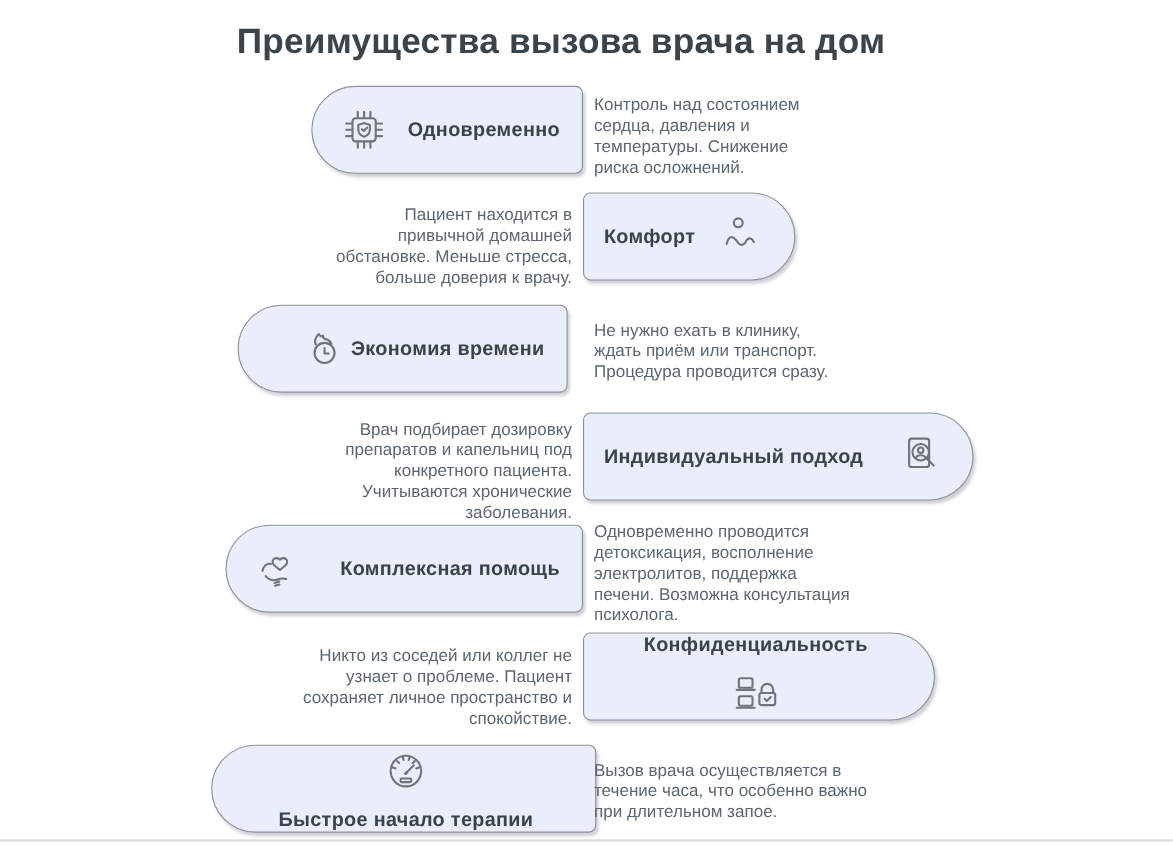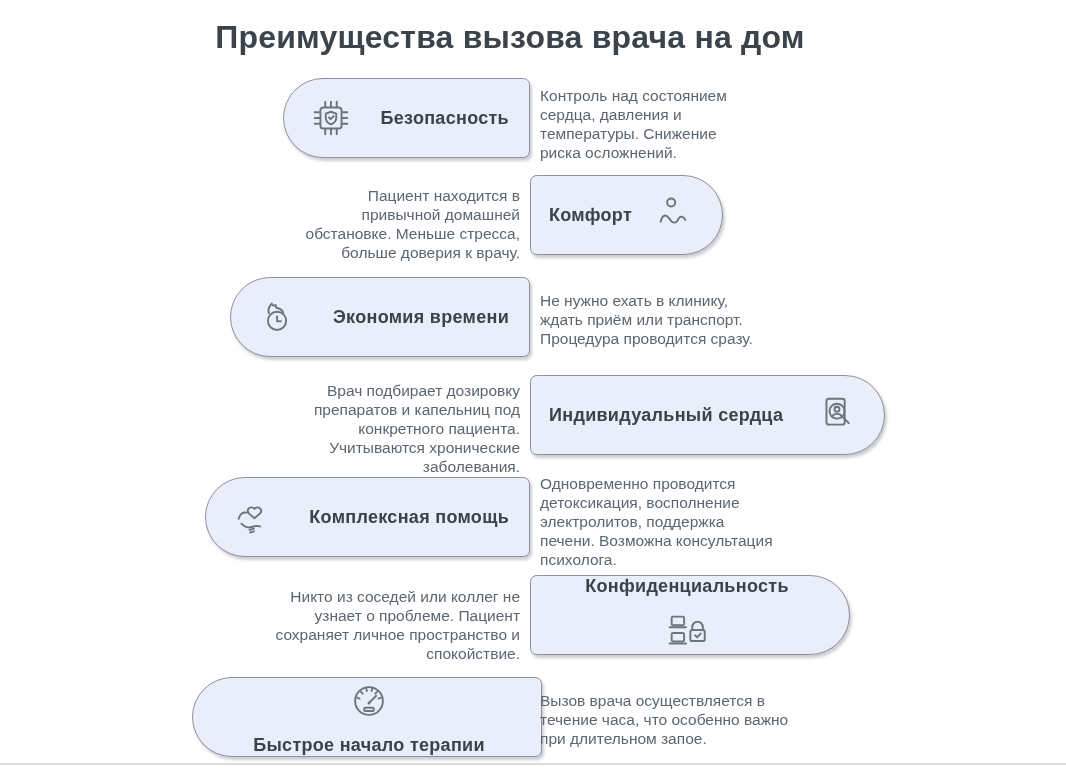--- a/index.html
+++ b/index.html
@@ -22,21 +22,21 @@
   .card.right { border-radius:7px 42px 42px 7px; padding:0 24px 0 18px; }
   .card .title { font-size:18px; font-weight:bold; color:#39434b; white-space:nowrap; letter-spacing:.3px; }
   .card .icon { width:46px; height:46px; flex:0 0 46px; display:flex; align-items:center; justify-content:center; }
 
   .desc { position:absolute; font-size:15.5px; line-height:19px; color:#5c6670; }
   .desc.rightalign { text-align:right; }
 
   
   .r0 .card { left:283px; top:78px;  width:247px; }
   .r1 .card { left:530px; top:175px; width:193px; }
-  .r2 .card { left:230px; top:277px; width:300px; }
+  .r2 .card { left:216px; top:277px; width:300px;justify-content:flex-end; }
   .r3 .card { left:530px; top:375px; width:355px; }
   .r4 .card { left:205px; top:477px; width:325px; }
   .r5 .card { left:530px; top:575px; width:320px;flex-direction:column; }
   .r6 .card { left:192px; top:677px; width:350px;flex-direction:column; }
 
   .r0 .desc { left:540px;  top:86px;  width:215px; }
   .r1 .desc { right:546px; top:186px; width:215px; }
   .r2 .desc { left:540px;  top:291px; width:230px; }
   .r3 .desc { right:546px; top:381px; width:235px; }
   .r4 .desc { left:540px;  top:474px; width:235px; }
@@ -57,21 +57,21 @@
       <div class="row r0">
         <div class="card left">
           <span class="icon">
             <svg viewBox="0 0 48 48" width="46" height="46" fill="none" stroke="#6e737c" stroke-width="2" stroke-linecap="round" stroke-linejoin="round">
               <rect x="13" y="13" width="22" height="22" rx="3"></rect>
               <path d="M7 18h5M7 24h5M7 30h5M36 18h5M36 24h5M36 30h5M18 7v5M24 7v5M30 7v5M18 36v5M24 36v5M30 36v5"></path>
               <path d="M24 17.5l5.5 2v4.2c0 3.6-2.3 5.7-5.5 6.8-3.2-1.1-5.5-3.2-5.5-6.8v-4.2z"></path>
               <path d="M21.8 23.4l1.8 1.8 3.2-3.2"></path>
             </svg>
           </span>
-          <span class="title">Безопасность</span>
+          <span class="title">Одновременно</span>
         </div>
         <div class="desc">Контроль над состоянием сердца, давления и температуры. Снижение риска осложнений.</div>
       </div>
       <div class="row r1">
         <div class="card right">
           <span class="title">Комфорт</span>
           <span class="icon">
             <svg viewBox="0 0 48 48" width="46" height="46" fill="none" stroke="#6e737c" stroke-width="2" stroke-linecap="round" stroke-linejoin="round">
               <circle cx="20" cy="11" r="4.2"></circle>
               <path d="M9 31c1.5-6.5 5-8.5 8.5-4l2.4 3.1c2 2.6 5.2 2.4 6.8-.4l1-1.8c1.8-3.2 5.4-2.6 7 1.3"></path>
@@ -88,21 +88,21 @@
               <path d="M23 23.5v5h4"></path>
               <path d="M14.5 20c-1.5-4.5.5-7.5 3-10 .8 2.2 2.3 2.6 4 1.5-.3 2 .6 3 2.5 3.4 2.6.6 4.6 2.2 5.5 4.6"></path>
             </svg>
           </span>
           <span class="title">Экономия времени</span>
         </div>
         <div class="desc">Не нужно ехать в клинику, ждать приём или транспорт. Процедура проводится сразу.</div>
       </div>
       <div class="row r3">
         <div class="card right">
-          <span class="title">Индивидуальный сердца</span>
+          <span class="title">Индивидуальный подход</span>
           <span class="icon">
             <svg viewBox="0 0 48 48" width="46" height="46" fill="none" stroke="#6e737c" stroke-width="2" stroke-linecap="round" stroke-linejoin="round">
               <rect x="13" y="7" width="19" height="27" rx="2.5"></rect>
               <circle cx="24" cy="20" r="7.8"></circle>
               <circle cx="24" cy="18" r="2.6"></circle>
               <path d="M19.8 24.6c1-2.4 7.4-2.4 8.4 0"></path>
               <path d="M29.8 26l6.5 6.5"></path>
             </svg>
           </span>
         </div>

